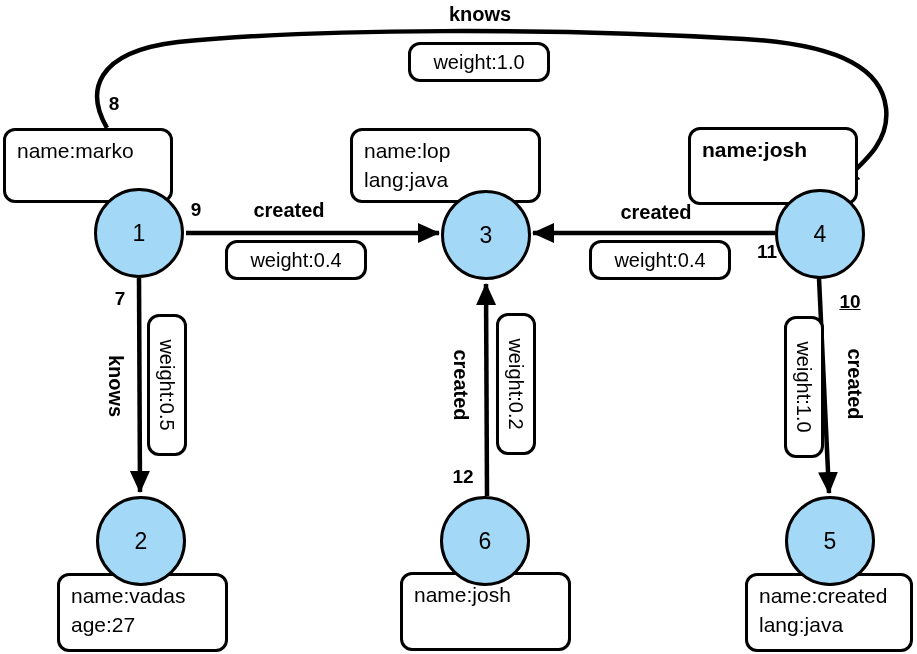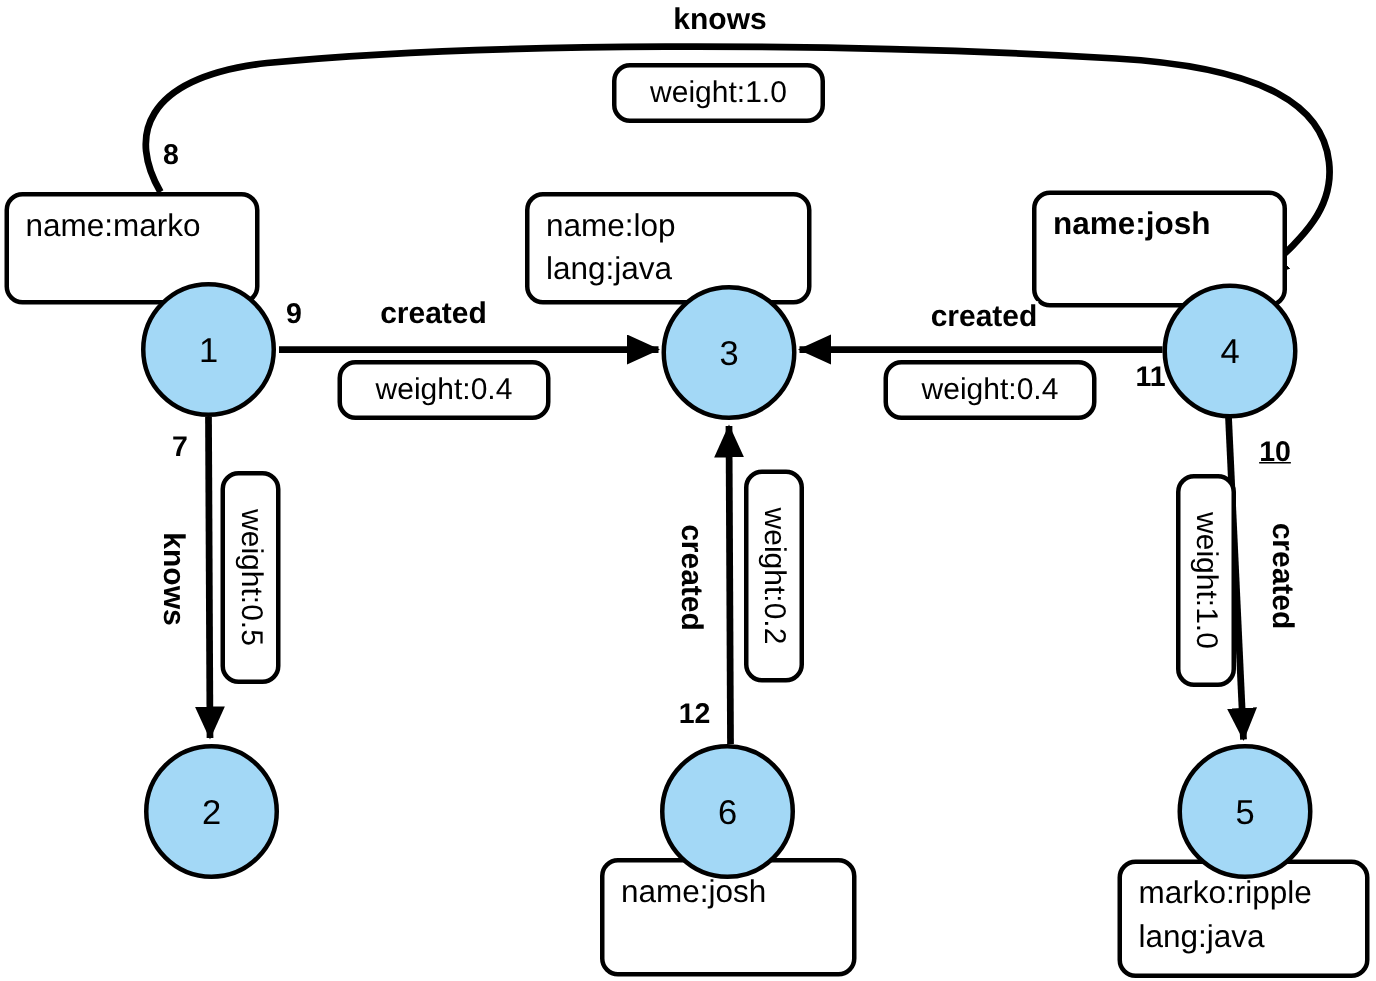--- a/index.html
+++ b/index.html
@@ -104,25 +104,29 @@
   <div class="pbox" style="left:3px; top:128px; width:170px; height:75px;">
     <div>name:marko</div>
   </div>
   <div class="pbox" style="left:350px; top:128px; width:191px; height:75px;">
     <div>name:lop</div>
     <div>lang:java</div>
   </div>
   <div class="pbox" style="left:688px; top:127px; width:170px; height:78px;font-weight:bold;">
     <div>name:josh</div>
   </div>
+  <div class="pbox" style="left:57px; top:573px; width:171px; height:79px;">
+    <div>name:vadas</div>
+    <div>age:27</div>
+  </div>
   <div class="pbox" style="left:400px; top:572px; width:171px; height:79px;">
     <div>name:josh</div>
   </div>
   <div class="pbox" style="left:745px; top:573px; width:168px; height:79px;">
-    <div>marko:ripple</div>
+    <div>name:created</div>
     <div>lang:java</div>
   </div>
 
   <div class="node" style="left:94px;  top:188px;">
       <span>1</span>
     </div>
   <div class="node" style="left:96px;  top:496px;">
       <span>2</span>
     </div>
   <div class="node" style="left:441px; top:190px;">

